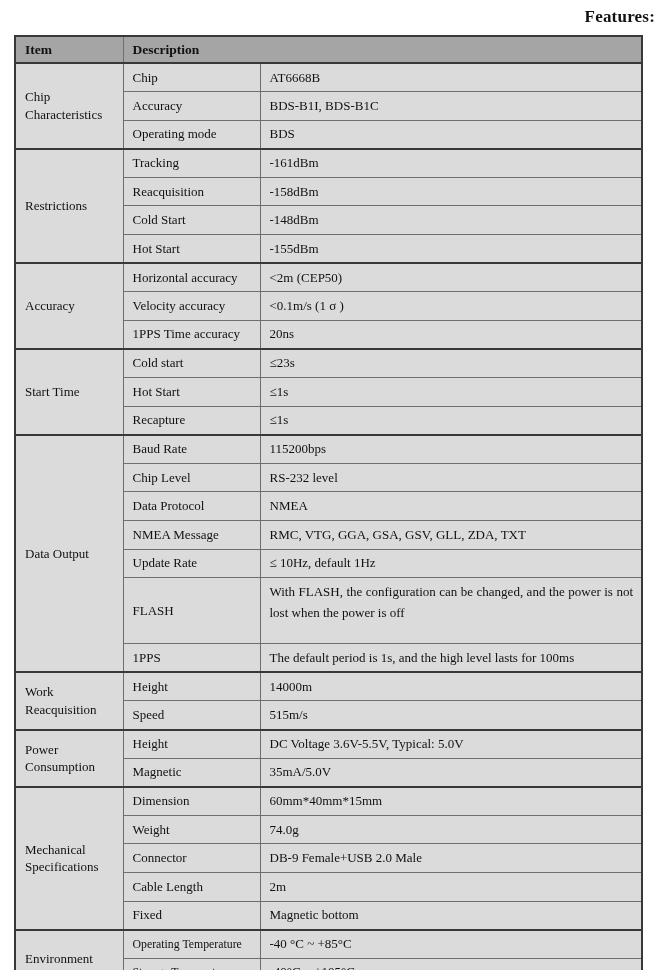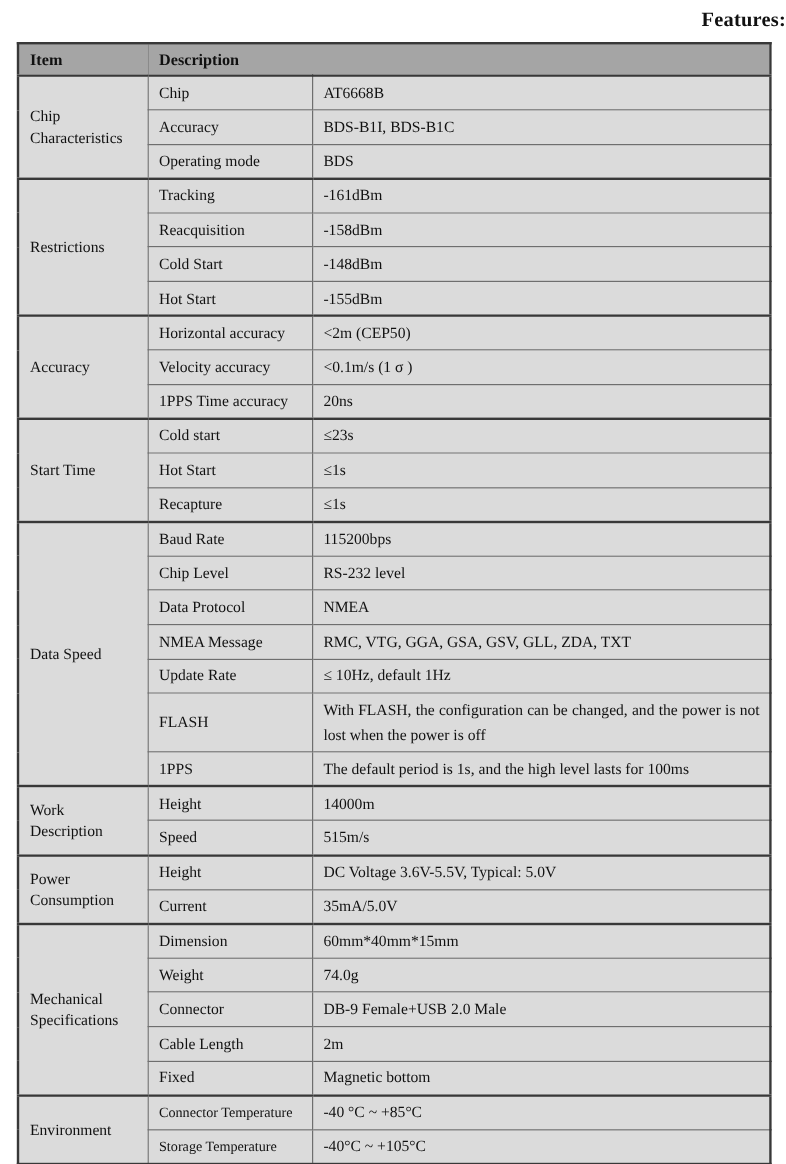--- a/index.html
+++ b/index.html
@@ -50,21 +50,21 @@
     border-bottom: 2px solid var(--border-strong);
   }
   
   .spec-table tr.g > td { border-top: 2px solid var(--border-strong); }
   .item-cell { line-height: 1.35; margin-top: 20px; }
   .spec-value { padding-left: 10px; }
   .spec-value.multiline {
     text-align: justify;
     line-height: 1.62;
     padding-top: 3px;
-    padding-bottom: 3px;
+    padding-bottom: 20px;
     height: 43px;
   }
   tr.small .spec-label { font-size: 11.8px; }
 </style>
 </head>
 <body>
 
 <div class="page-title">Features:</div>
 
 <table class="spec-table">
@@ -133,21 +133,21 @@
     <tr>
       <td class="spec-label">Hot Start</td>
       <td class="spec-value">≤1s</td>
     </tr>
     <tr>
       <td class="spec-label">Recapture</td>
       <td class="spec-value">≤1s</td>
     </tr>
 
     <tr class="g">
-      <td rowspan="7" class="item-cell">Data Speed</td>
+      <td rowspan="7" class="item-cell">Data Output</td>
       <td class="spec-label">Baud Rate</td>
       <td class="spec-value">115200bps</td>
     </tr>
     <tr>
       <td class="spec-label">Chip Level</td>
       <td class="spec-value">RS-232 level</td>
     </tr>
     <tr>
       <td class="spec-label">Data Protocol</td>
       <td class="spec-value">NMEA</td>
@@ -163,36 +163,36 @@
     <tr>
       <td class="spec-label">FLASH</td>
       <td class="spec-value multiline">With FLASH, the configuration can be changed, and the power is not lost when the power is off</td>
     </tr>
     <tr>
       <td class="spec-label">1PPS</td>
       <td class="spec-value">The default period is 1s, and the high level lasts for 100ms</td>
     </tr>
 
     <tr class="g">
-      <td rowspan="2" class="item-cell">Work Description</td>
+      <td rowspan="2" class="item-cell">Work Reacquisition</td>
       <td class="spec-label">Height</td>
       <td class="spec-value">14000m</td>
     </tr>
     <tr>
       <td class="spec-label">Speed</td>
       <td class="spec-value">515m/s</td>
     </tr>
 
     <tr class="g">
       <td rowspan="2" class="item-cell">Power Consumption</td>
       <td class="spec-label">Height</td>
       <td class="spec-value">DC Voltage 3.6V-5.5V, Typical: 5.0V</td>
     </tr>
     <tr>
-      <td class="spec-label">Current</td>
+      <td class="spec-label">Magnetic</td>
       <td class="spec-value">35mA/5.0V</td>
     </tr>
 
     <tr class="g">
       <td rowspan="5" class="item-cell">Mechanical Specifications</td>
       <td class="spec-label">Dimension</td>
       <td class="spec-value">60mm*40mm*15mm</td>
     </tr>
     <tr>
       <td class="spec-label">Weight</td>
@@ -206,21 +206,21 @@
       <td class="spec-label">Cable Length</td>
       <td class="spec-value">2m</td>
     </tr>
     <tr>
       <td class="spec-label">Fixed</td>
       <td class="spec-value">Magnetic bottom</td>
     </tr>
 
     <tr class="g small">
       <td rowspan="2" class="item-cell">Environment</td>
-      <td class="spec-label">Connector Temperature</td>
+      <td class="spec-label">Operating Temperature</td>
       <td class="spec-value">-40 °C ~ +85°C</td>
     </tr>
     <tr class="small">
       <td class="spec-label">Storage Temperature</td>
       <td class="spec-value">-40°C ~ +105°C</td>
     </tr>
   </tbody>
 </table>
 
 </body></html>

